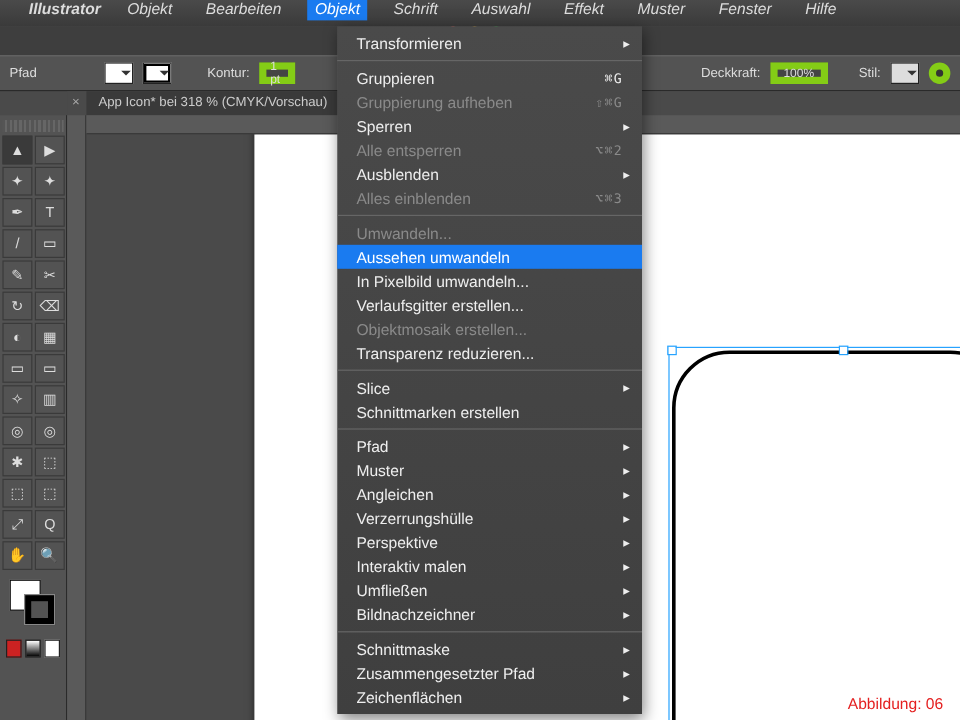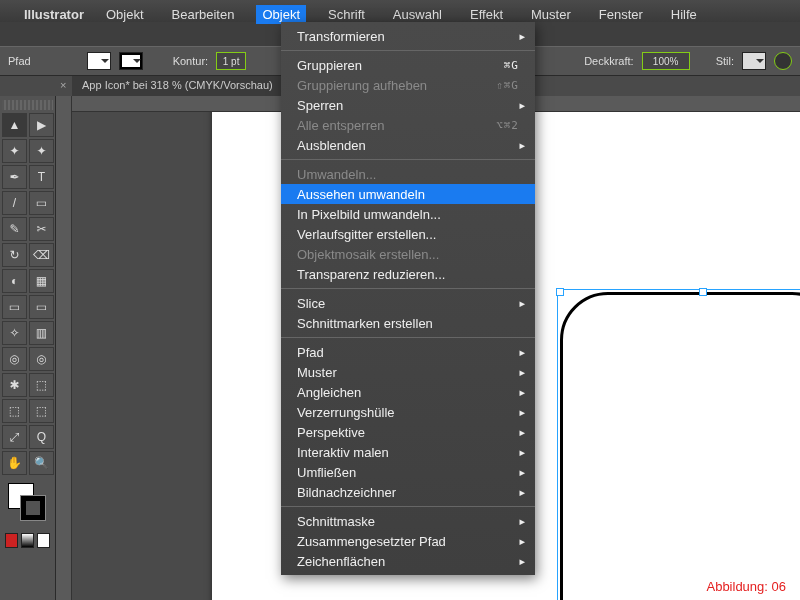--- a/index.html
+++ b/index.html
@@ -1,39 +1,39 @@
 <!DOCTYPE html>
 <html><head>
 <meta charset="utf-8">
 <style>
 * { margin: 0; padding: 0; box-sizing: border-box; font-family: -apple-system, "Helvetica Neue", Arial, sans-serif; }
 body { width: 800px; height: 600px; background: #4a4a4a; overflow: hidden; position: relative; }
 
 
-.mac-menubar { height: 22px; background: linear-gradient(#4a4a4a,#3a3a3a); display: flex; align-items: flex-end; padding: 0 10px; font-size: 13px; color: #ddd; }
+.mac-menubar { height: 22px; background: linear-gradient(#4a4a4a,#3a3a3a); display: flex; align-items: flex-start; padding: 0 10px; font-size: 13px; color: #ddd; font-style: italic; }
 .mac-menubar .apple { font-size: 14px; margin-right: 14px; }
 .mac-menubar .app-name { font-weight: 600; margin-right: 16px; }
 .mac-menubar .menu-item { margin-right: 16px; cursor: default; padding: 2px 6px; }
 .mac-menubar .menu-item.active { background: #1a7bf0; color: #ffffff; }
 
 
 .win-chrome { height: 24px; background: #3e3e3e; display: flex; align-items: center; padding: 0 8px; gap: 12px; flex-direction: column; }
 .traffic { display: flex; gap: 7px; margin-right: 10px; }
 .dot { width: 11px; height: 11px; border-radius: 50%; }
 .dot.red { background: #ff5f57; }
 .dot.yellow { background: #febc2e; }
 .dot.green { background: #28c840; }
 .ai-logo { width: 20px; height: 20px; background: #2a2a2a; border: 1px solid #111; color: #ff9a00; font-size: 11px; font-weight: 700; display: flex; align-items: center; justify-content: center; }
 .cbox { width: 20px; height: 18px; background: #555; border: 1px solid #222; }
 .arrange { width: 30px; height: 18px; background: #555; border: 1px solid #222; display:flex;align-items:center;justify-content:center;color:#ccc;font-size:9px; }
 
 
 .control-bar { height: 30px; background: #535353; border-top: 1px solid #666; border-bottom: 1px solid #2a2a2a; display: flex; align-items: center; padding: 0 8px; font-size: 11px; color: #ccc; gap: 8px; }
 .ctl-label { color: #ddd; }
-.ctl-box { height: 18px; background: #444; border: 1px solid #84cc16; display: inline-flex; align-items: center; justify-content: center; color: #ddd; font-size: 10px; }
+.ctl-box { height: 18px; background: #444; border: 6px solid #84cc16; display: inline-flex; align-items: center; justify-content: center; color: #ddd; font-size: 10px; }
 .ctl-swatch { width: 24px; height: 18px; background: #fff; border: 1px solid #222; position: relative; }
 .ctl-swatch::after { content: ""; position: absolute; right: 1px; top: 50%; border: 4px solid transparent; border-top-color: #333; transform: translateY(-25%); }
 .ctl-stroke { background: #fff; box-shadow: inset 0 0 0 2px #000; }
 .ctl-num { width: 30px; padding: 0 3px; }
 .spacer { flex: 1; }
 
 
 .workspace { position: absolute; top: 76px; left: 0; right: 0; bottom: 0; display: flex; }
 .toolbox { width: 56px; background: #535353; border-right: 1px solid #2a2a2a; padding: 4px 2px; margin-top:20px; }
 .tool-handle { height: 10px; background: repeating-linear-gradient(90deg,#555 0 2px,#666 2px 4px); margin-bottom: 3px; }
@@ -187,20 +187,24 @@
     <div class="mi sub">
       <span>Sperren</span>
     </div>
     <div class="mi disabled">
       <span>Alle entsperren</span>
       <span class="sc">⌥⌘2</span>
     </div>
     <div class="mi sub">
       <span>Ausblenden</span>
     </div>
+    <div class="mi disabled">
+      <span>Alles einblenden</span>
+      <span class="sc">⌥⌘3</span>
+    </div>
     <div class="sep"></div>
     <div class="mi disabled">
       <span>Umwandeln...</span>
     </div>
     <div class="mi hl">
       <span>Aussehen umwandeln</span>
     </div>
     <div class="mi">
       <span>In Pixelbild umwandeln...</span>
     </div>

